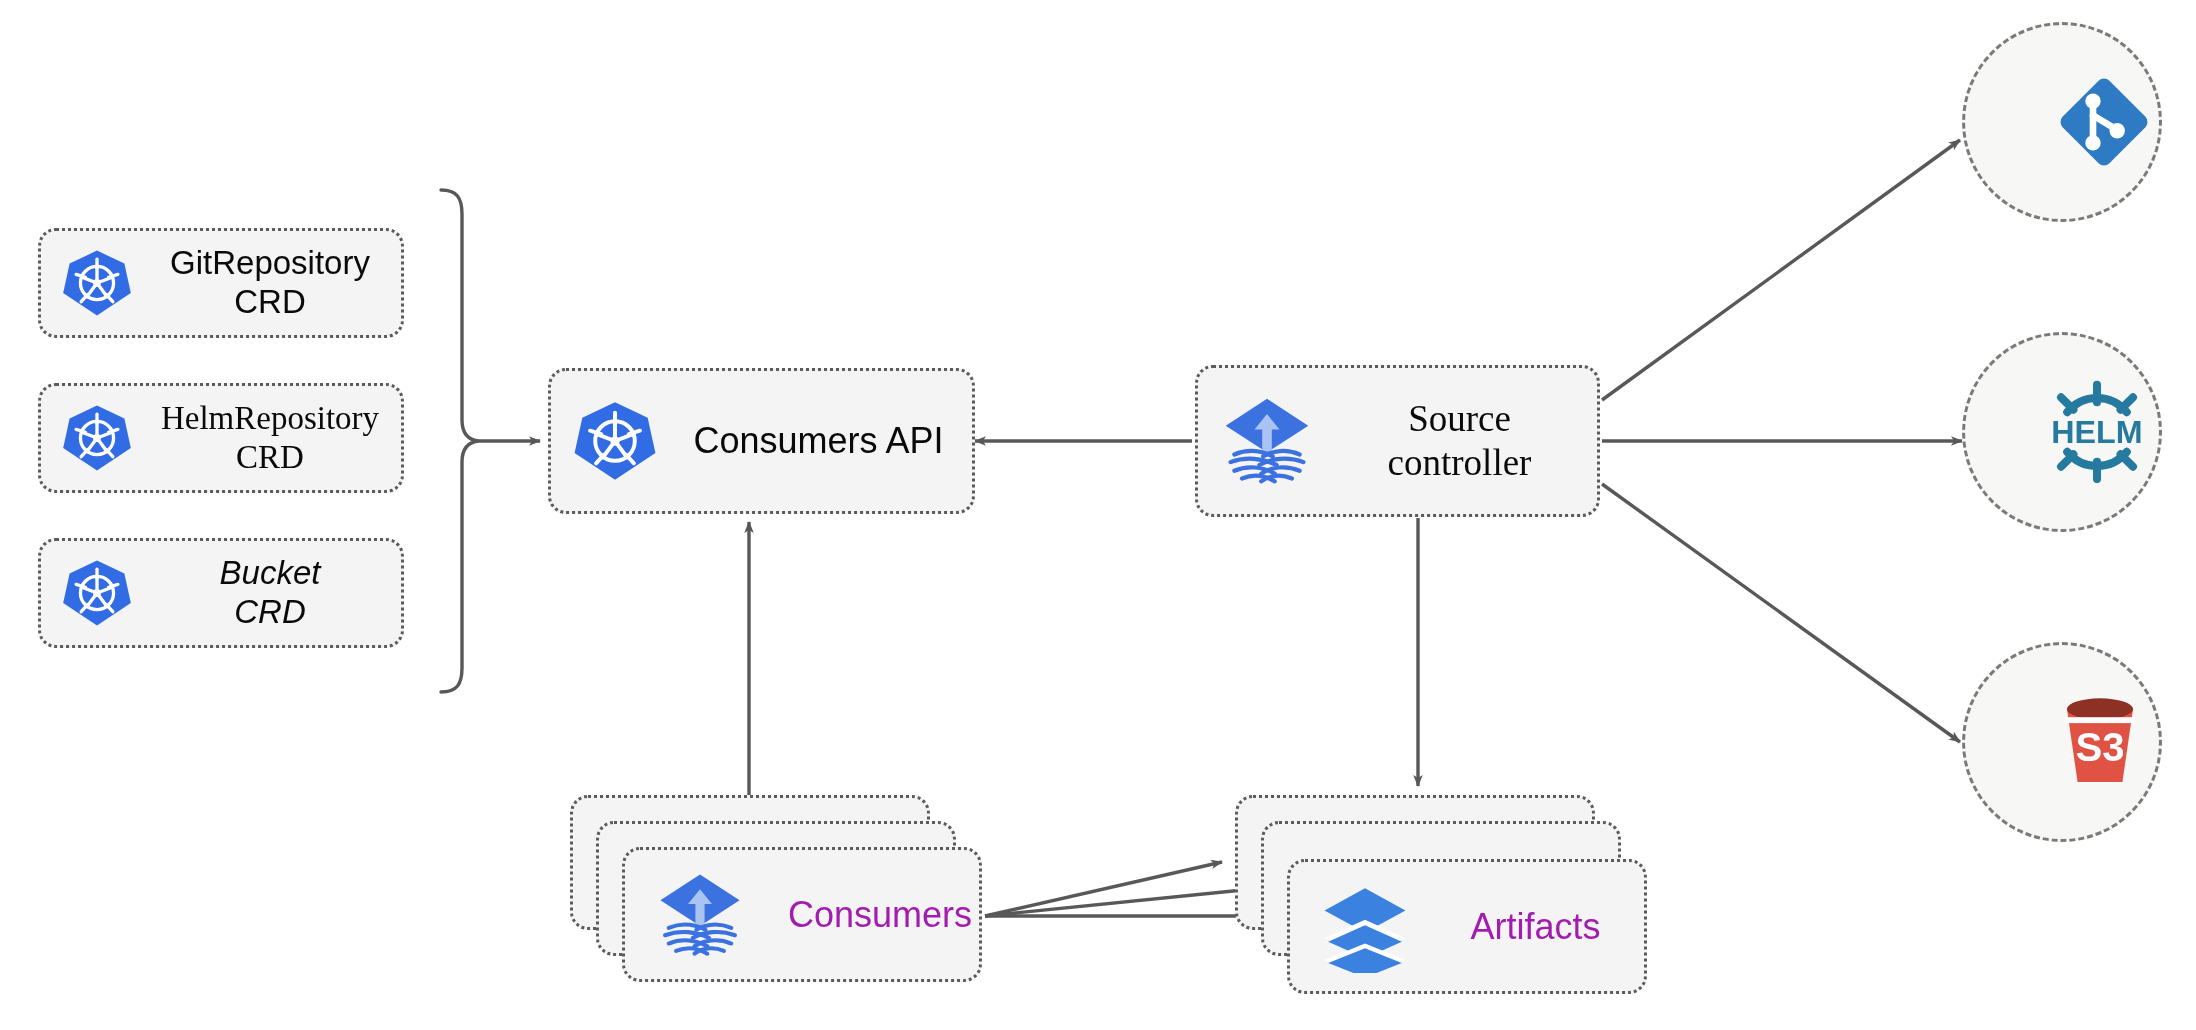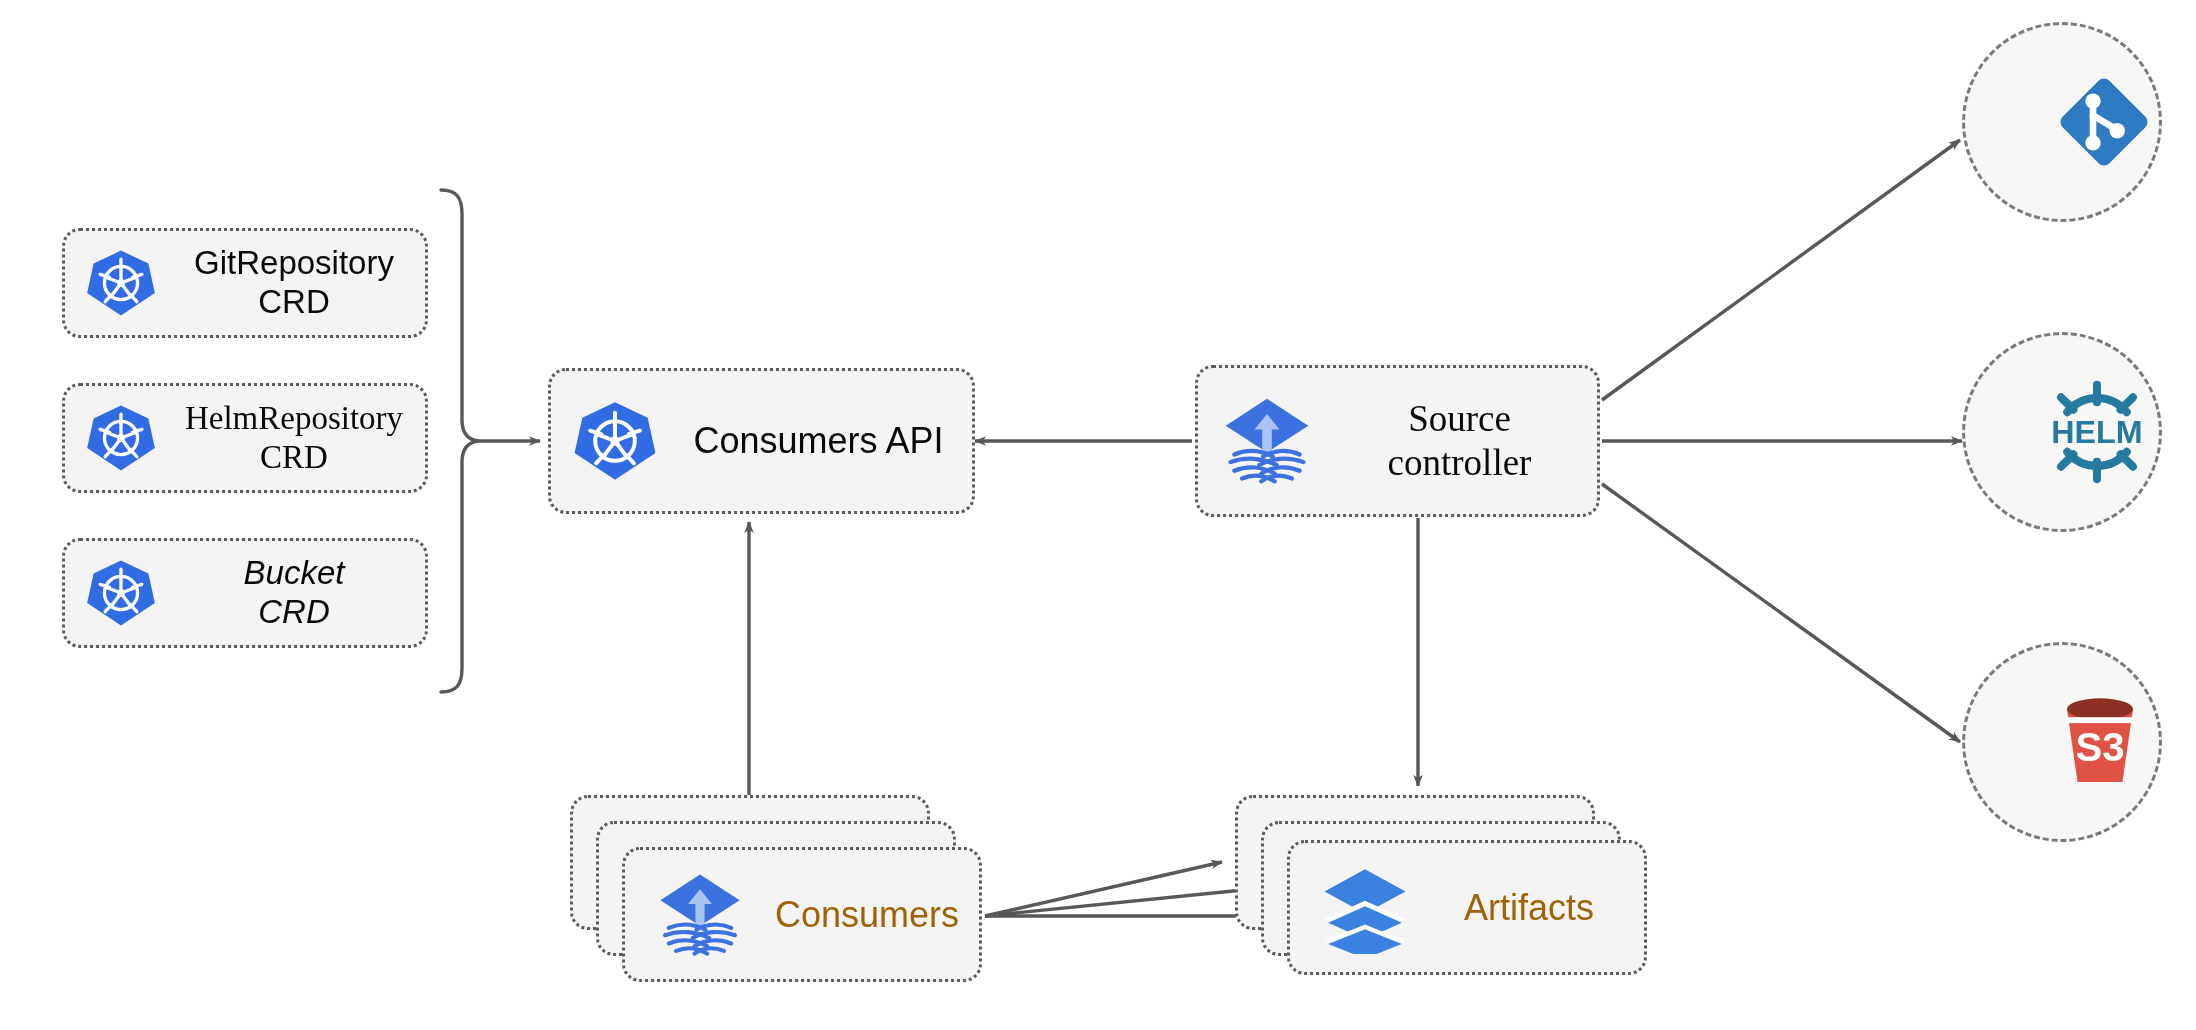--- a/index.html
+++ b/index.html
@@ -6,34 +6,34 @@
   body{font-family:"Liberation Sans","DejaVu Sans",sans-serif;}
   #canvas{position:relative;width:2196px;height:1030px;background:#ffffff;overflow:hidden;}
   svg.edges{position:absolute;left:0;top:0;width:2196px;height:1030px;pointer-events:none;}
 
   .node{position:absolute;box-sizing:border-box;background:#f4f4f4;
         border:3px dotted #5b5b5b;border-radius:18px;display:flex;align-items:center;}
   .node .lbl{font-size:34px;color:#0a0a0a;line-height:1.18;text-align:center;flex:1;
              padding-right:14px;white-space:pre-line;}
   .node .ic{flex:0 0 auto;display:flex;align-items:center;justify-content:center;}
 
-  .crd{left:62px;width:366px;height:110px;justify-content:space-between;}
+  .crd{left:38px;width:366px;height:110px;justify-content:space-between;}
   .crd .ic{width:112px;}
   .crd .lbl{font-size:33px;}
 
   .circ{position:absolute;box-sizing:border-box;border:3px dashed #7a7a7a;border-radius:50%;
         background:#f7f7f5;display:flex;align-items:center;justify-content:flex-end;}
 
   .stackwrap{position:absolute;}
   .stackwrap .sl{position:absolute;box-sizing:border-box;background:#f4f4f4;
         border:3px dotted #5b5b5b;border-radius:18px;}
   .stackwrap .front{position:absolute;box-sizing:border-box;background:#f4f4f4;
         border:3px dotted #5b5b5b;border-radius:18px;display:flex;align-items:center;}
   .stackwrap .front .ic{flex:0 0 auto;display:flex;align-items:center;justify-content:center;width:150px;}
-  .stackwrap .front .lbl{flex:1;text-align:center;font-size:36px;color:#a16207;padding-right:26px;}
+  .stackwrap .front .lbl{flex:1;text-align:center;font-size:36px;color:#a21caf;padding-right:26px;margin-left:13px;}
 </style>
 </head>
 <body>
 
 <div id="canvas">
 
   <svg class="edges" viewBox="0 0 2196 1030">
     <defs>
       <marker id="ah" markerWidth="13" markerHeight="13" refX="11" refY="5.2" orient="auto" markerUnits="userSpaceOnUse">
         <path d="M0,0.4 L12,5.2 L0,10 L3.1,5.2 Z" fill="#585858"></path>
@@ -195,21 +195,21 @@
           </g>
         </svg>
       </span>
       <span class="lbl">Consumers</span>
     </div>
   </div>
 
   <div class="stackwrap" style="left:1235px;top:795px;width:430px;height:200px;">
     <div class="sl" style="left:0;top:0;width:360px;height:135px;"></div>
     <div class="sl" style="left:26px;top:26px;width:360px;height:135px;"></div>
-    <div class="front" style="left:52px;top:45px;width:360px;height:135px;">
+    <div class="front" style="left:52px;top:64px;width:360px;height:135px;">
       <span class="ic">
         <svg width="92" height="92" viewBox="0 0 100 100">
           <polygon points="50,8 94,32 50,56 6,32" fill="#3B82E0"></polygon>
           <polygon points="50,42 94,62 50,82 6,62" fill="#ffffff"></polygon>
           <polygon points="50,48 90,66 50,84 10,66" fill="#3B82E0"></polygon>
           <polygon points="50,68 94,86 50,104 6,86" fill="#ffffff"></polygon>
           <polygon points="50,73 90,89 50,105 10,89" fill="#3B82E0"></polygon>
         </svg>
       </span>
       <span class="lbl">Artifacts</span>

